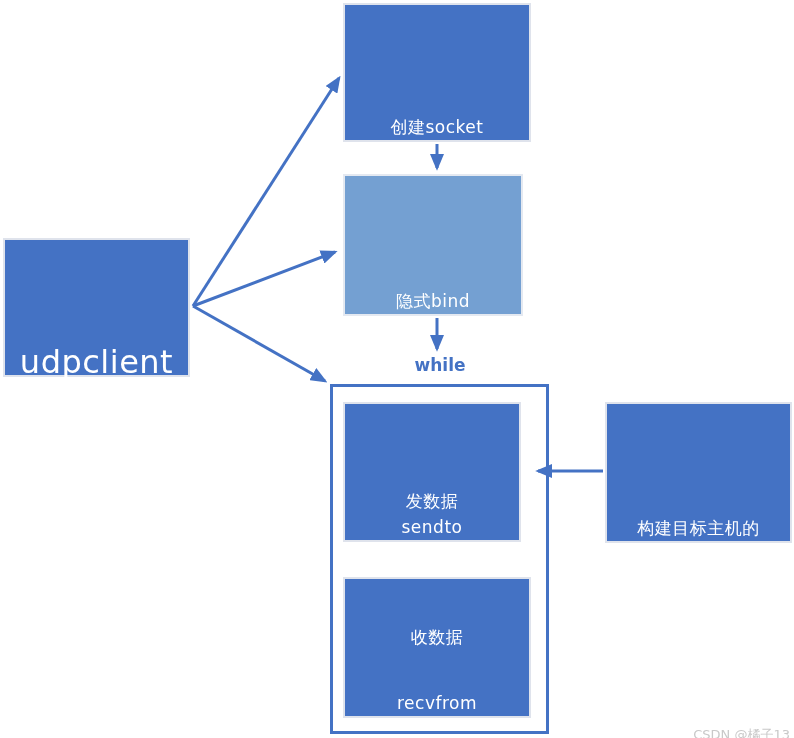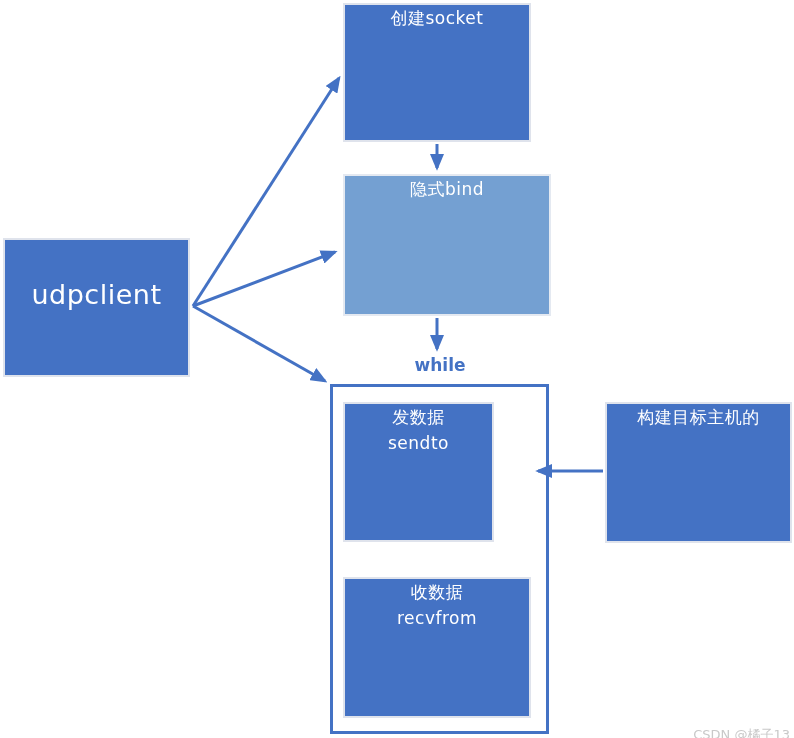--- a/index.html
+++ b/index.html
@@ -21,53 +21,53 @@
     width: 794px; height: 738px;
     pointer-events: none;
     z-index: 3;
   }
   .node {
     position: absolute;
     box-sizing: border-box;
     display: flex;
     flex-direction: column;
     align-items: center;
-    justify-content: flex-start;
+    justify-content: flex-end;
     color: #ffffff;
     text-align: center;
     z-index: 2;
   }
   .node-dark {
     background: #4472C4;
     border: 2px solid #dfe3ec;
   }
   .node-light {
     background: #74A0D2;
     border: 2px solid #e4e9f1;
   }
   .node-label {
     font-size: 17px;
     line-height: 26px;
     letter-spacing: 0.5px;
   }
   .node-udpclient { left: 3px; top: 238px; width: 187px; height: 139px; }
-  .node-udpclient .node-label { font-size: 27px; letter-spacing: 0.5px; margin-top: 42px; }
+  .node-udpclient .node-label { font-size: 32px; letter-spacing: 0.5px; margin-top: 42px; }
   .node-create-socket { left: 343px; top: 3px;   width: 188px; height: 139px; }
-  .node-implicit-bind { left: 343px; top: 174px; width: 208px; height: 142px; }
+  .node-implicit-bind { left: 343px; top: 174px; width: 180px; height: 142px; }
   .loop-container {
     position: absolute;
     left: 330px; top: 384px;
     width: 219px; height: 350px;
     box-sizing: border-box;
     background: #ffffff;
     border: 3px solid #4472C4;
     z-index: 1;
   }
-  .node-send-data { left: 343px; top: 402px; width: 151px; height: 140px; }
-  .node-recv-data { left: 343px; top: 577px; width: 188px; height: 141px; }
+  .node-send-data { left: 343px; top: 402px; width: 178px; height: 140px; }
+  .node-recv-data { left: 343px; top: 577px; width: 188px; height: 141px; gap: 40px; }
   .node-build-socket-info { left: 605px; top: 402px; width: 187px; height: 141px; gap: 8px; }
   .while-label {
     position: absolute;
     left: 390px; top: 355px;
     width: 100px; height: 24px;
     text-align: center;
     color: #4472C4;
     font-size: 17px;
     z-index: 2;
     font-weight: bold;

